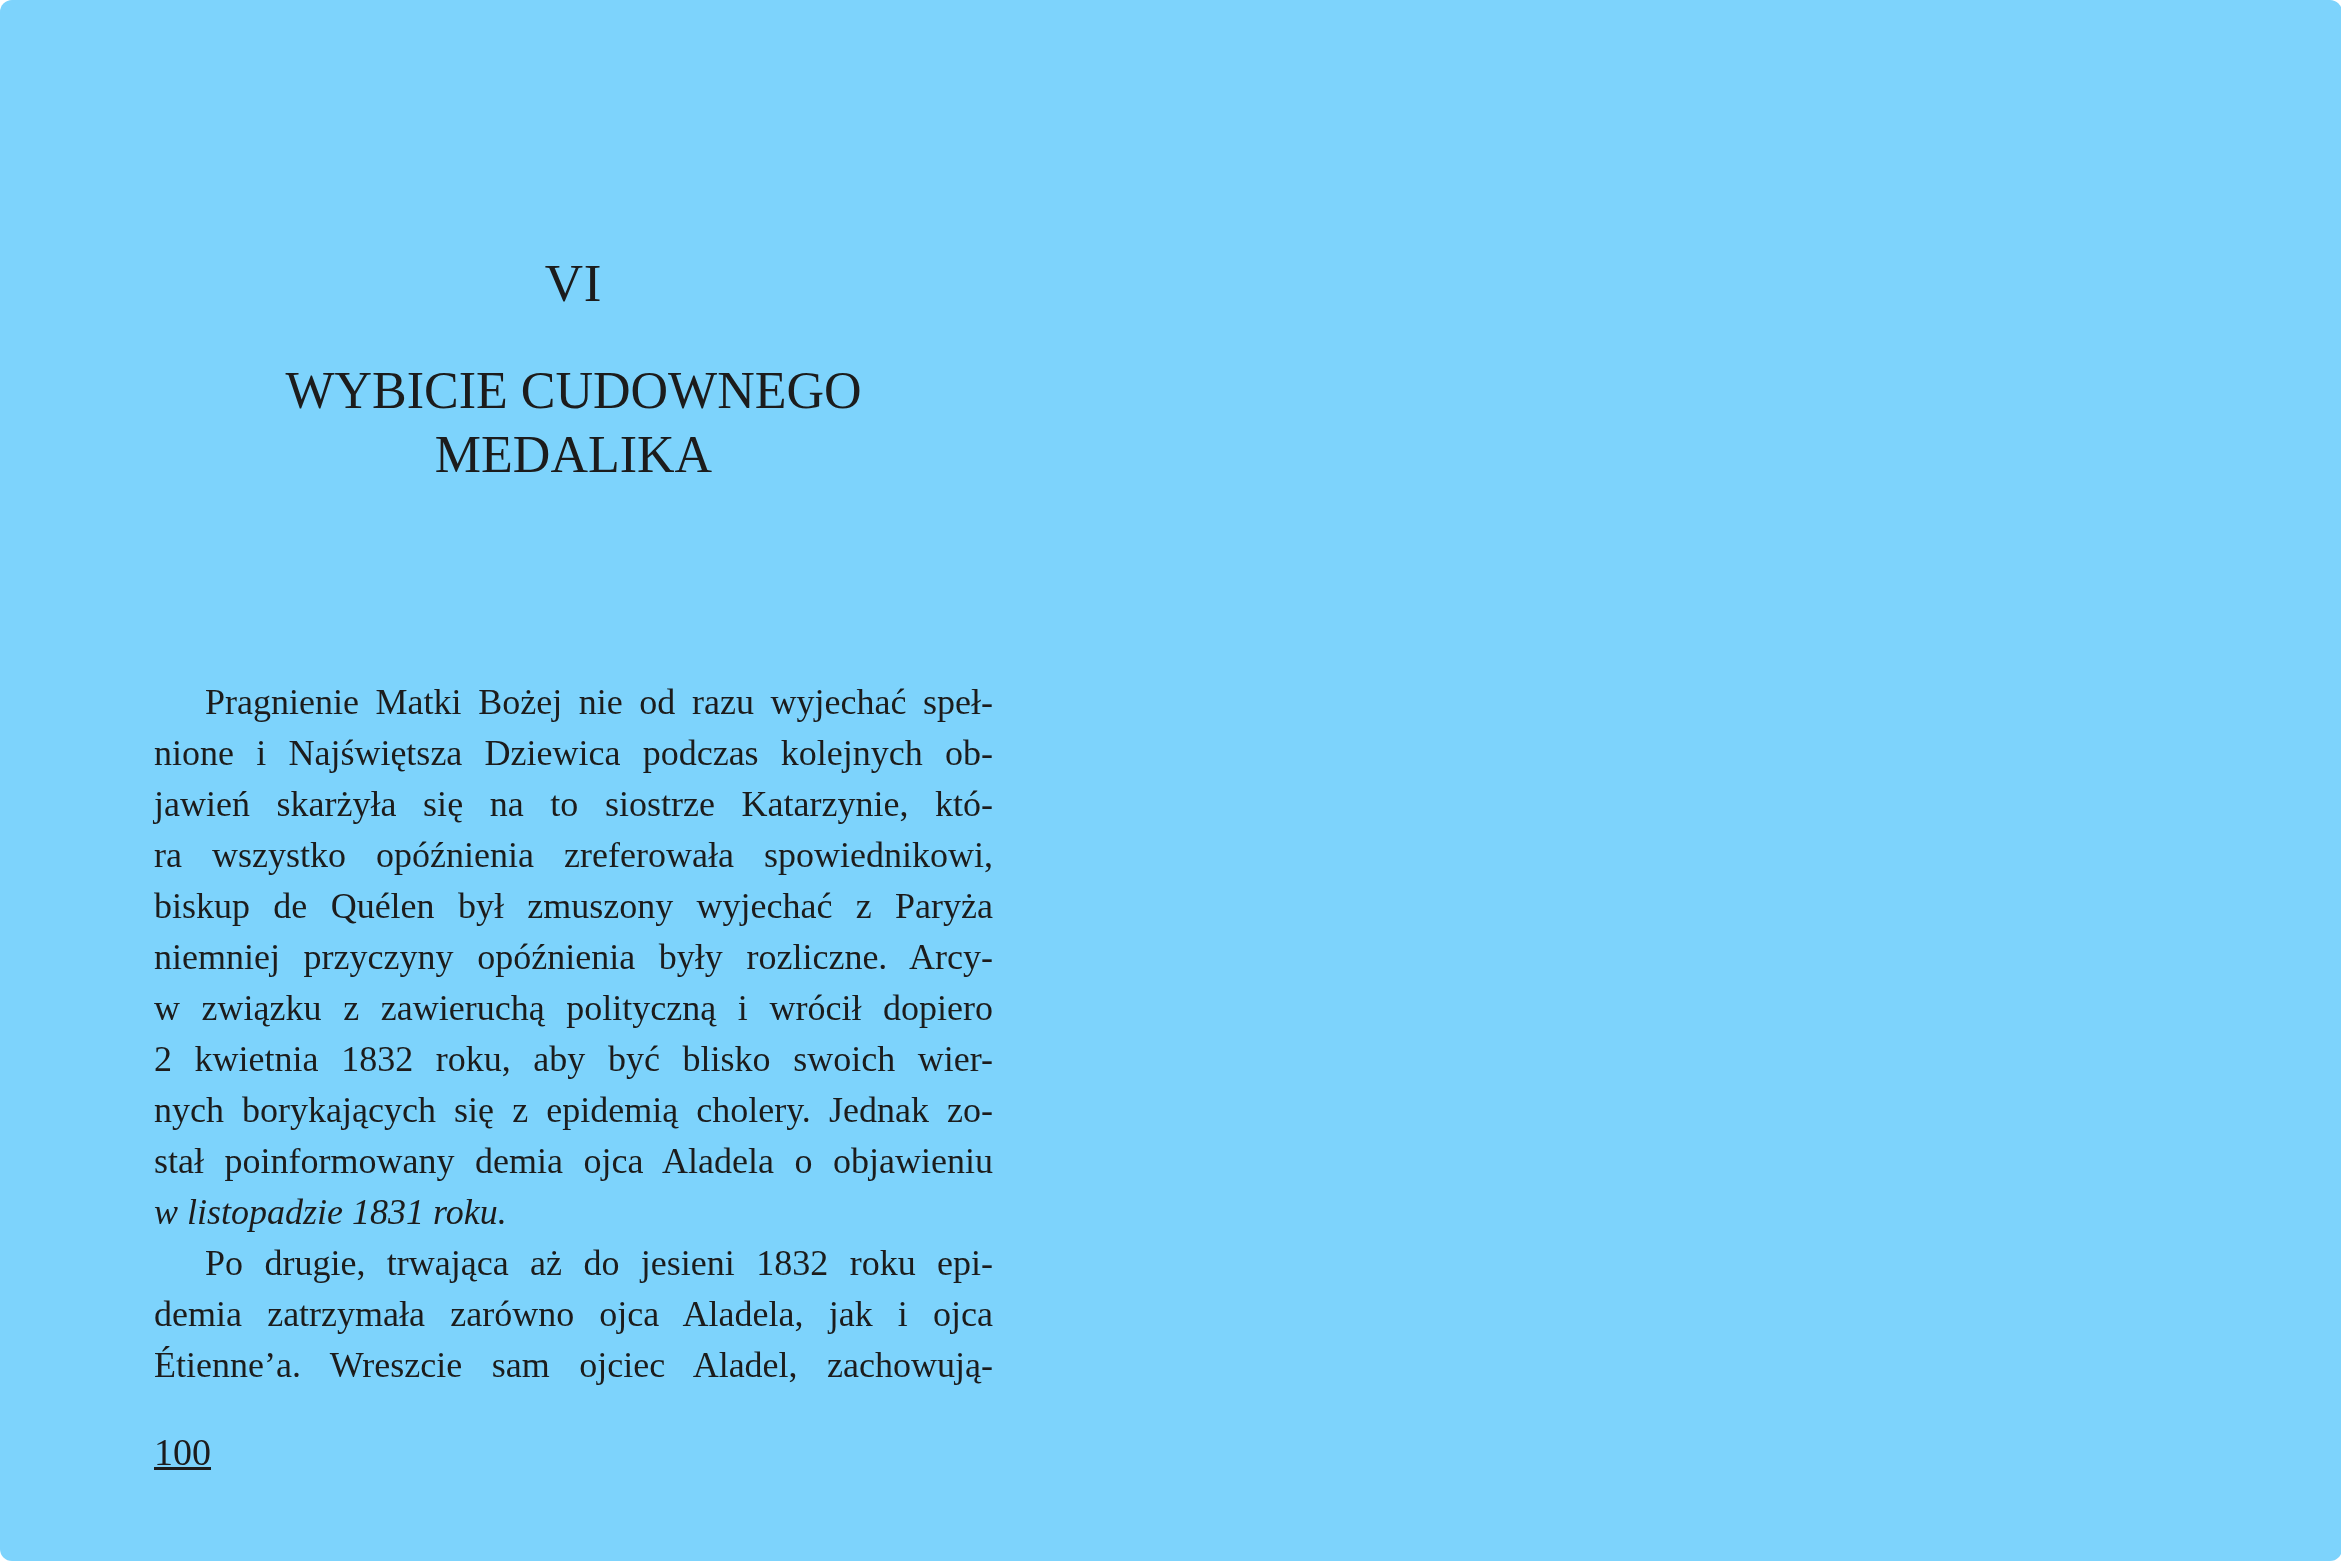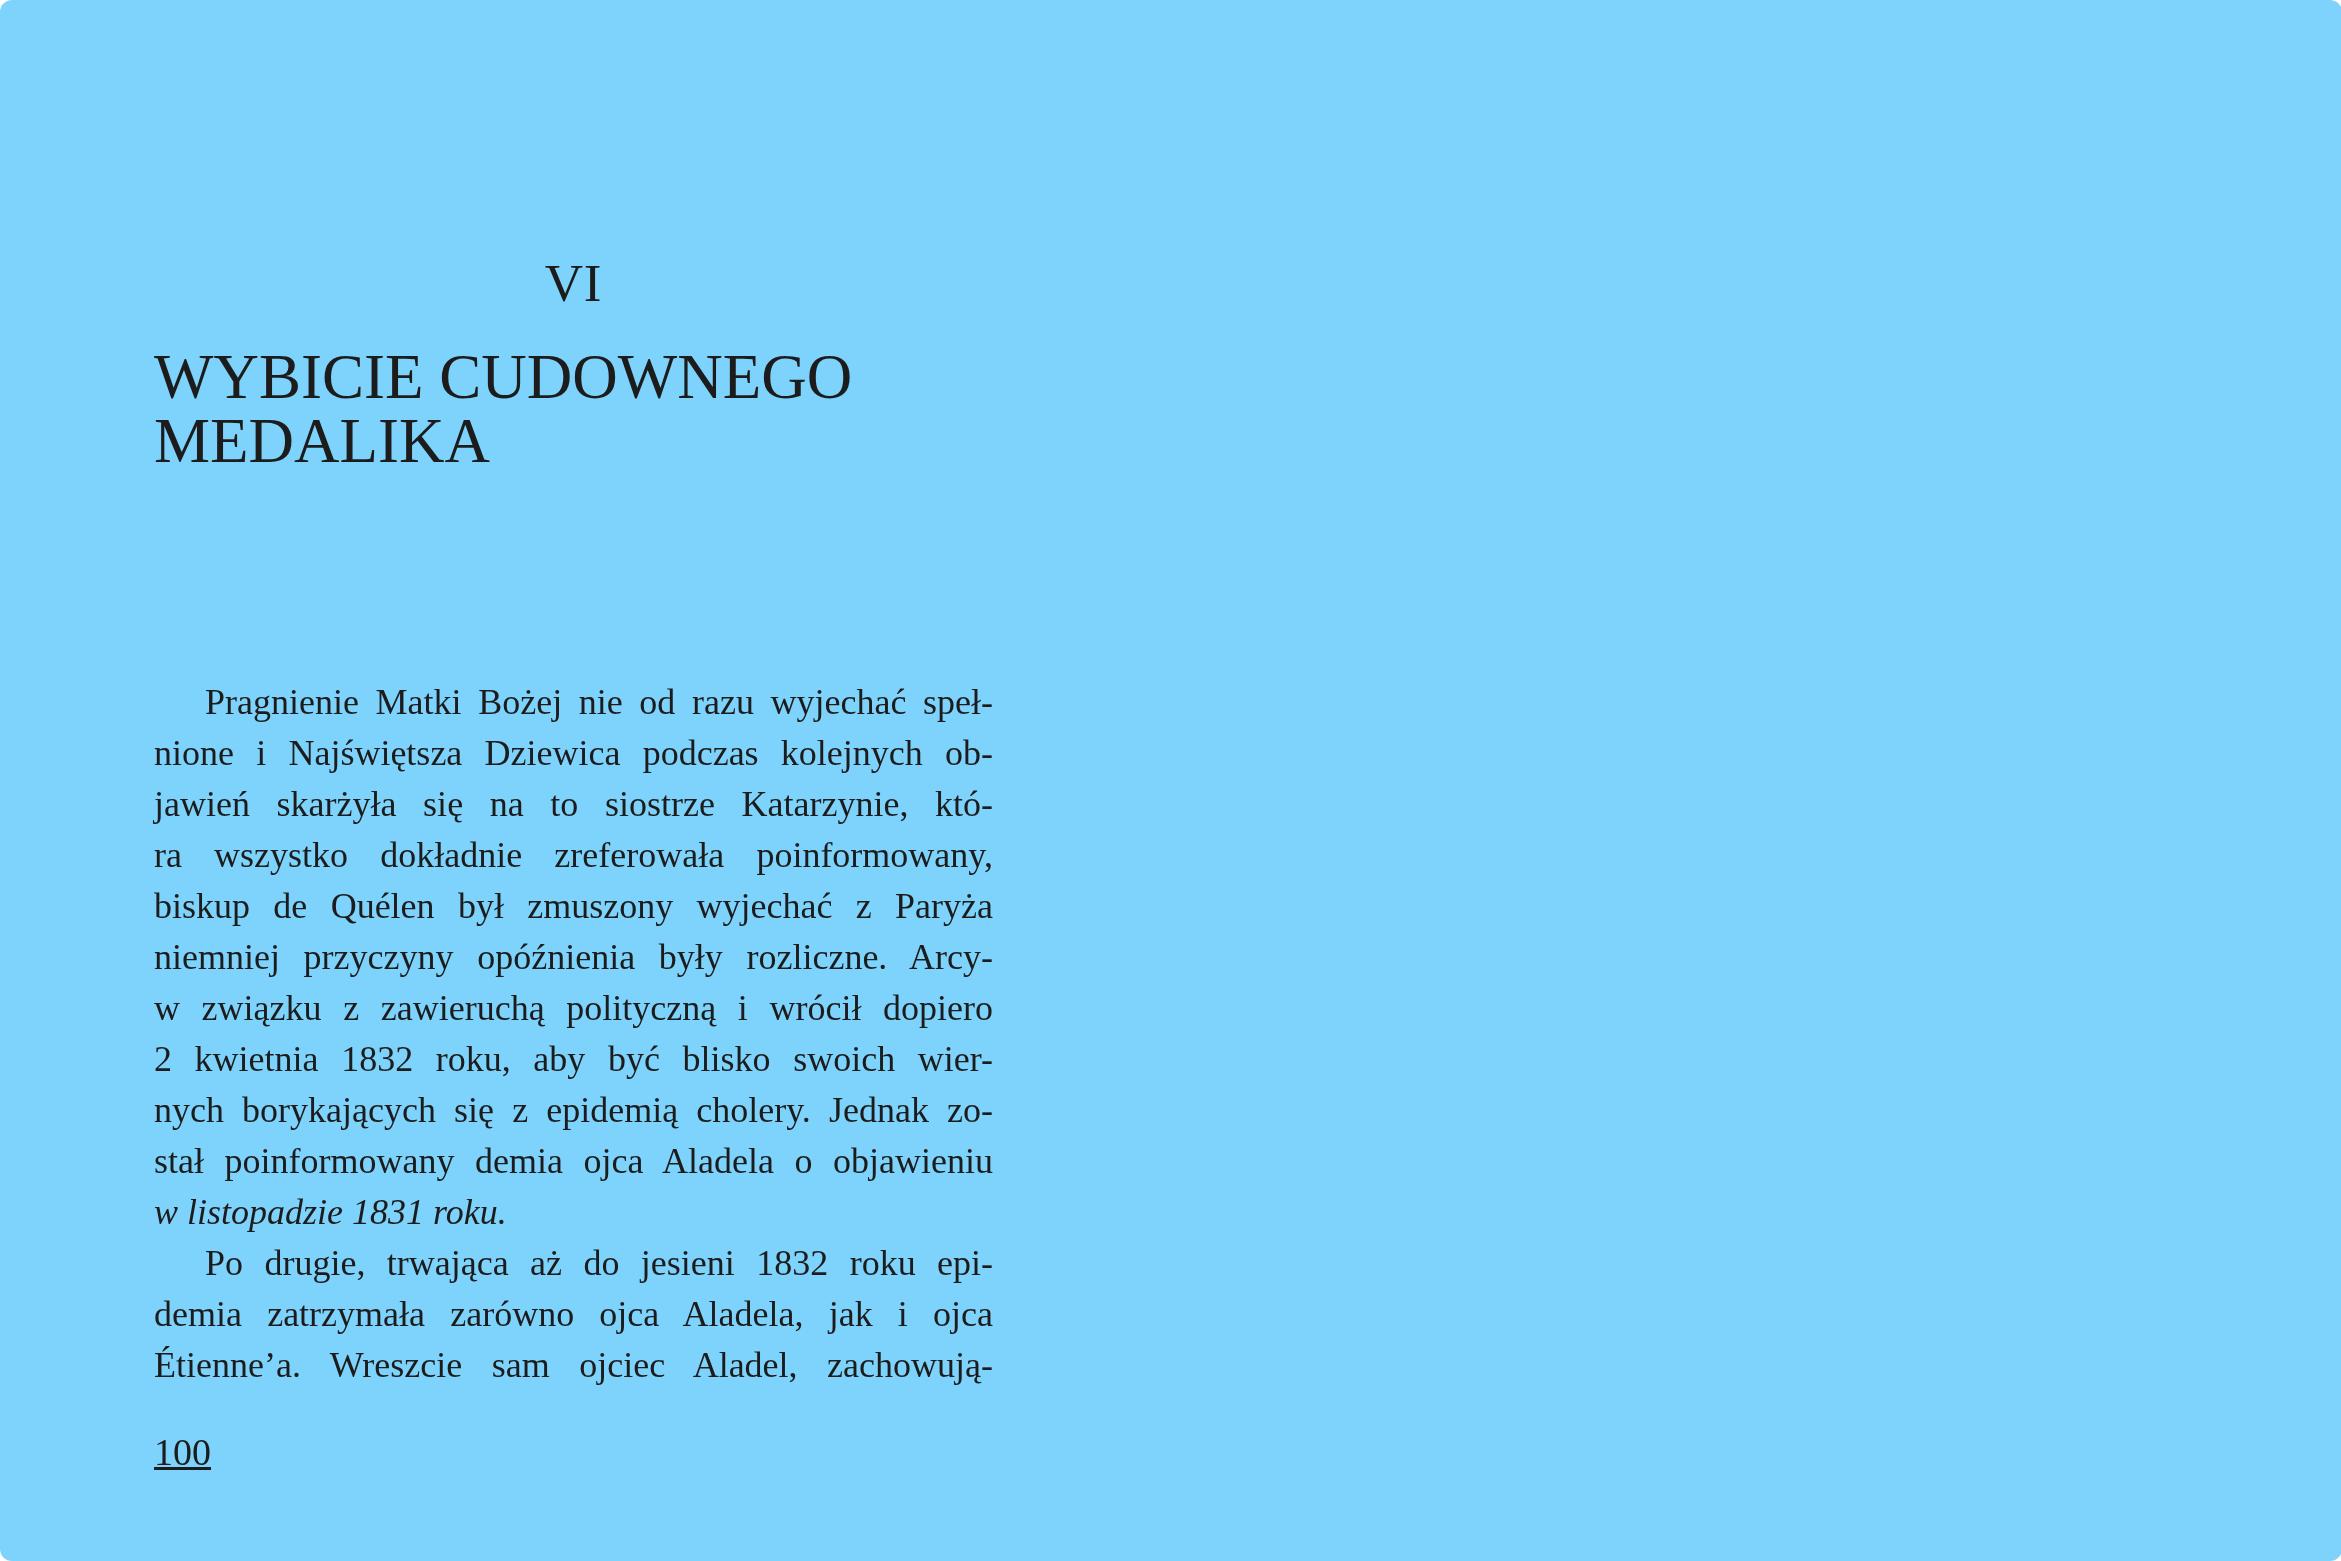--- a/index.html
+++ b/index.html
@@ -33,24 +33,25 @@
     margin: 0;
     text-align: center;
     font-size: 53px;
     line-height: 58px;
     font-weight: normal;
     letter-spacing: 0.8px;
   }
   .chapter-title {
     position: absolute;
     left: 154px;
-    top: 345px;
+    top: 359px;
     width: 839px;
     margin: 0;
-    font-size: 63px;
+    text-align: center;
+    font-size: 52px;
     line-height: 64px;
     font-weight: normal;
   }
   .body-text {
     position: absolute;
     width: 839px;
   }
   #left-lines  { left: 154px;  top: 677px; }
 
   .line {
@@ -84,21 +85,21 @@
   <section class="page left">
     <h2 class="chapter-num">VI</h2>
     <h1 class="chapter-title">
       <span>WYBICIE CUDOWNEGO</span><br>
       <span>MEDALIKA</span>
     </h1>
     <div class="body-text" id="left-lines">
         <div class="line indent">Pragnienie Matki Bożej nie od razu wyjechać speł-</div>
         <div class="line">nione i Najświętsza Dziewica podczas kolejnych ob-</div>
         <div class="line">jawień skarżyła się na to siostrze Katarzynie, któ-</div>
-        <div class="line">ra wszystko dokładnie zreferowała poinformowany,</div>
+        <div class="line">ra wszystko opóźnienia zreferowała spowiednikowi,</div>
         <div class="line">biskup de Quélen był zmuszony wyjechać z Paryża</div>
         <div class="line">niemniej przyczyny opóźnienia były rozliczne. Arcy-</div>
         <div class="line">w związku z zawieruchą polityczną i wrócił dopiero</div>
         <div class="line">2 kwietnia 1832 roku, aby być blisko swoich wier-</div>
         <div class="line">nych borykających się z epidemią cholery. Jednak zo-</div>
         <div class="line">stał poinformowany demia ojca Aladela o objawieniu</div>
         <div class="line end">w listopadzie 1831 roku.</div>
         <div class="line indent">Po drugie, trwająca aż do jesieni 1832 roku epi-</div>
         <div class="line">demia zatrzymała zarówno ojca Aladela, jak i ojca</div>
         <div class="line">Étienne’a. Wreszcie sam ojciec Aladel, zachowują-</div>

